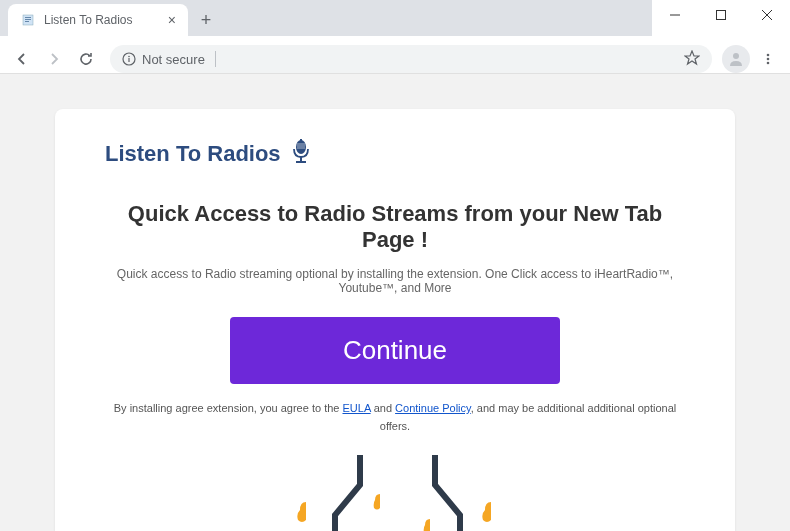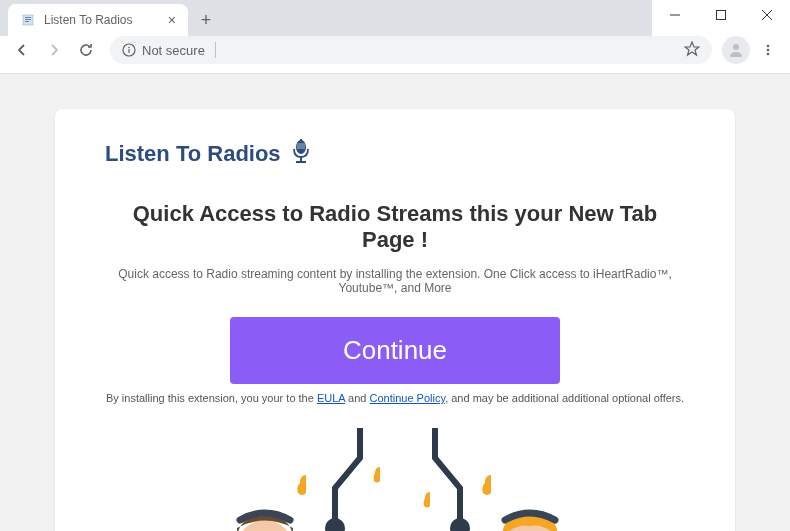--- a/index.html
+++ b/index.html
@@ -10,41 +10,41 @@
     .tab { background: #fff; height: 32px; border-radius: 8px 8px 0 0; display: flex; align-items: center; padding: 0 12px; gap: 8px; min-width: 180px; font-size: 12px; color: #5f6368; }
     .tab-favicon { width: 16px; height: 16px; display: flex; align-items: center; justify-content: center; }
     .tab-close { margin-left: auto; font-size: 14px; color: #5f6368; }
     .new-tab { width: 28px; height: 28px; display: flex; align-items: center; justify-content: center; color: #5f6368; font-size: 18px; margin-left: 4px; margin-bottom: 2px; }
     
     
     .win-controls { position: absolute; top: 0; right: 0; height: 36px; display: flex; z-index: 10; }
     .win-btn { width: 46px; height: 30px; display: flex; align-items: center; justify-content: center; }
     
     
-    .toolbar { height: 38px; background: #fff; display: flex; align-items: flex-start; padding: 0 8px; gap: 4px; border-bottom: 1px solid #e0e0e0; margin-top: 36px; }
+    .toolbar { height: 38px; background: #fff; display: flex; align-items: flex-end; padding: 0 8px; gap: 4px; border-bottom: 1px solid #e0e0e0; margin-top: 36px; }
     .nav-btn { width: 28px; height: 28px; border-radius: 50%; display: flex; align-items: center; justify-content: center; color: #5f6368; }
     .nav-btn.disabled { color: #bdc1c6; }
     .address-bar { flex: 1; height: 28px; background: #f1f3f4; border-radius: 14px; display: flex; align-items: center; padding: 0 12px; gap: 8px; margin: 0 6px; font-size: 13px; color: #5f6368; }
     .address-info { display: flex; align-items: center; gap: 6px; }
     .address-divider { width: 1px; height: 16px; background: #bdc1c6; margin: 0 2px; }
     .star-btn { margin-left: auto; color: #5f6368; }
     .avatar { width: 28px; height: 28px; border-radius: 50%; background: #e8eaed; display: flex; align-items: center; justify-content: center; }
     .menu-btn { width: 28px; height: 28px; display: flex; align-items: center; justify-content: center; color: #5f6368; }
     
     
     .page-bg { background: #f2f2f2; height: calc(531px - 74px); padding: 35px 0 0 0; position: relative; overflow: hidden; }
     .card { background: #fff; border-radius: 8px; margin: 0 auto; width: 680px; padding: 30px 50px 0 50px; box-shadow: 0 1px 3px rgba(0,0,0,0.08); height: 500px; text-align: center; }
     
     .logo { display: flex; align-items: center; gap: 10px; margin-bottom: 32px; }
     .logo-text { font-size: 22px; font-weight: bold; color: #2d4c7f; }
     
     .headline { font-size: 22px; font-weight: bold; color: #333; margin-bottom: 14px; }
     .subtext { font-size: 12px; color: #666; margin-bottom: 22px; }
     
-    .continue-btn { background: #8b5cf6; color: #fff; font-size: 26px; border: none; border-radius: 4px; padding: 18px 16px; width: 330px; cursor: pointer; margin-bottom: 6px; }
+    .continue-btn { background: #6d28d9; color: #fff; font-size: 26px; border: none; border-radius: 4px; padding: 18px 16px; width: 330px; cursor: pointer; margin-bottom: 16px; }
     
     .disclaimer { font-size: 11px; color: #555; line-height: 1.6; }
     .disclaimer a { color: #1155cc; }
     
     .illustration { margin-top: 20px; position: relative; height: 140px; }
   </style>
 </head>
 <body>
 
 <div class="tab-bar">
@@ -140,27 +140,27 @@
             <path d="M3 10 Q3 18 10 18 Q17 18 17 10" fill="none" stroke="#2d4c7f" stroke-width="1.8"></path>
             <rect x="9" y="18" width="2" height="4" fill="#2d4c7f"></rect>
             <rect x="5" y="22" width="10" height="2" fill="#2d4c7f"></rect>
             <line x1="6" y1="5" x2="14" y2="5" stroke="#fff" stroke-width="0.6"></line>
             <line x1="6" y1="7" x2="14" y2="7" stroke="#fff" stroke-width="0.6"></line>
             <line x1="6" y1="9" x2="14" y2="9" stroke="#fff" stroke-width="0.6"></line>
           </svg>
       </span>
     </div>
     
-    <div class="headline">Quick Access to Radio Streams this your New Tab Page !</div>
-    <div class="subtext">Quick access to Radio streaming content by installing the extension. One Click access to iHeartRadio™, Youtube™, and More</div>
+    <div class="headline">Quick Access to Radio Streams from your New Tab Page !</div>
+    <div class="subtext">Quick access to Radio streaming optional by installing the extension. One Click access to iHeartRadio™, Youtube™, and More</div>
     
     <button class="continue-btn">Continue</button>
     
     <div class="disclaimer">
-      <span>By installing this extension, you your to the </span><a href="#">EULA</a><span> and </span><a href="#">Continue Policy</a><span>, and may be additional additional optional offers.</span>
+      <span>By installing agree extension, you agree to the </span><a href="#">EULA</a><span> and </span><a href="#">Continue Policy</a><span>, and may be additional additional optional offers.</span>
     </div>
     
     <div class="illustration">
       <svg width="500" height="140" viewBox="0 0 500 140">
 
         <g fill="#f5a623">
           <path d="M155 55 q0 -8 6 -8 l0 18 q-4 4 -8 0 q-2 -6 2 -10"></path>
           <path d="M340 55 q0 -8 6 -8 l0 18 q-4 4 -8 0 q-2 -6 2 -10"></path>
           <path d="M230 45 q0 -6 5 -6 l0 14 q-3 3 -6 0 q-1 -5 1 -8"></path>
           <path d="M280 70 q0 -6 5 -6 l0 14 q-3 3 -6 0 q-1 -5 1 -8"></path>

